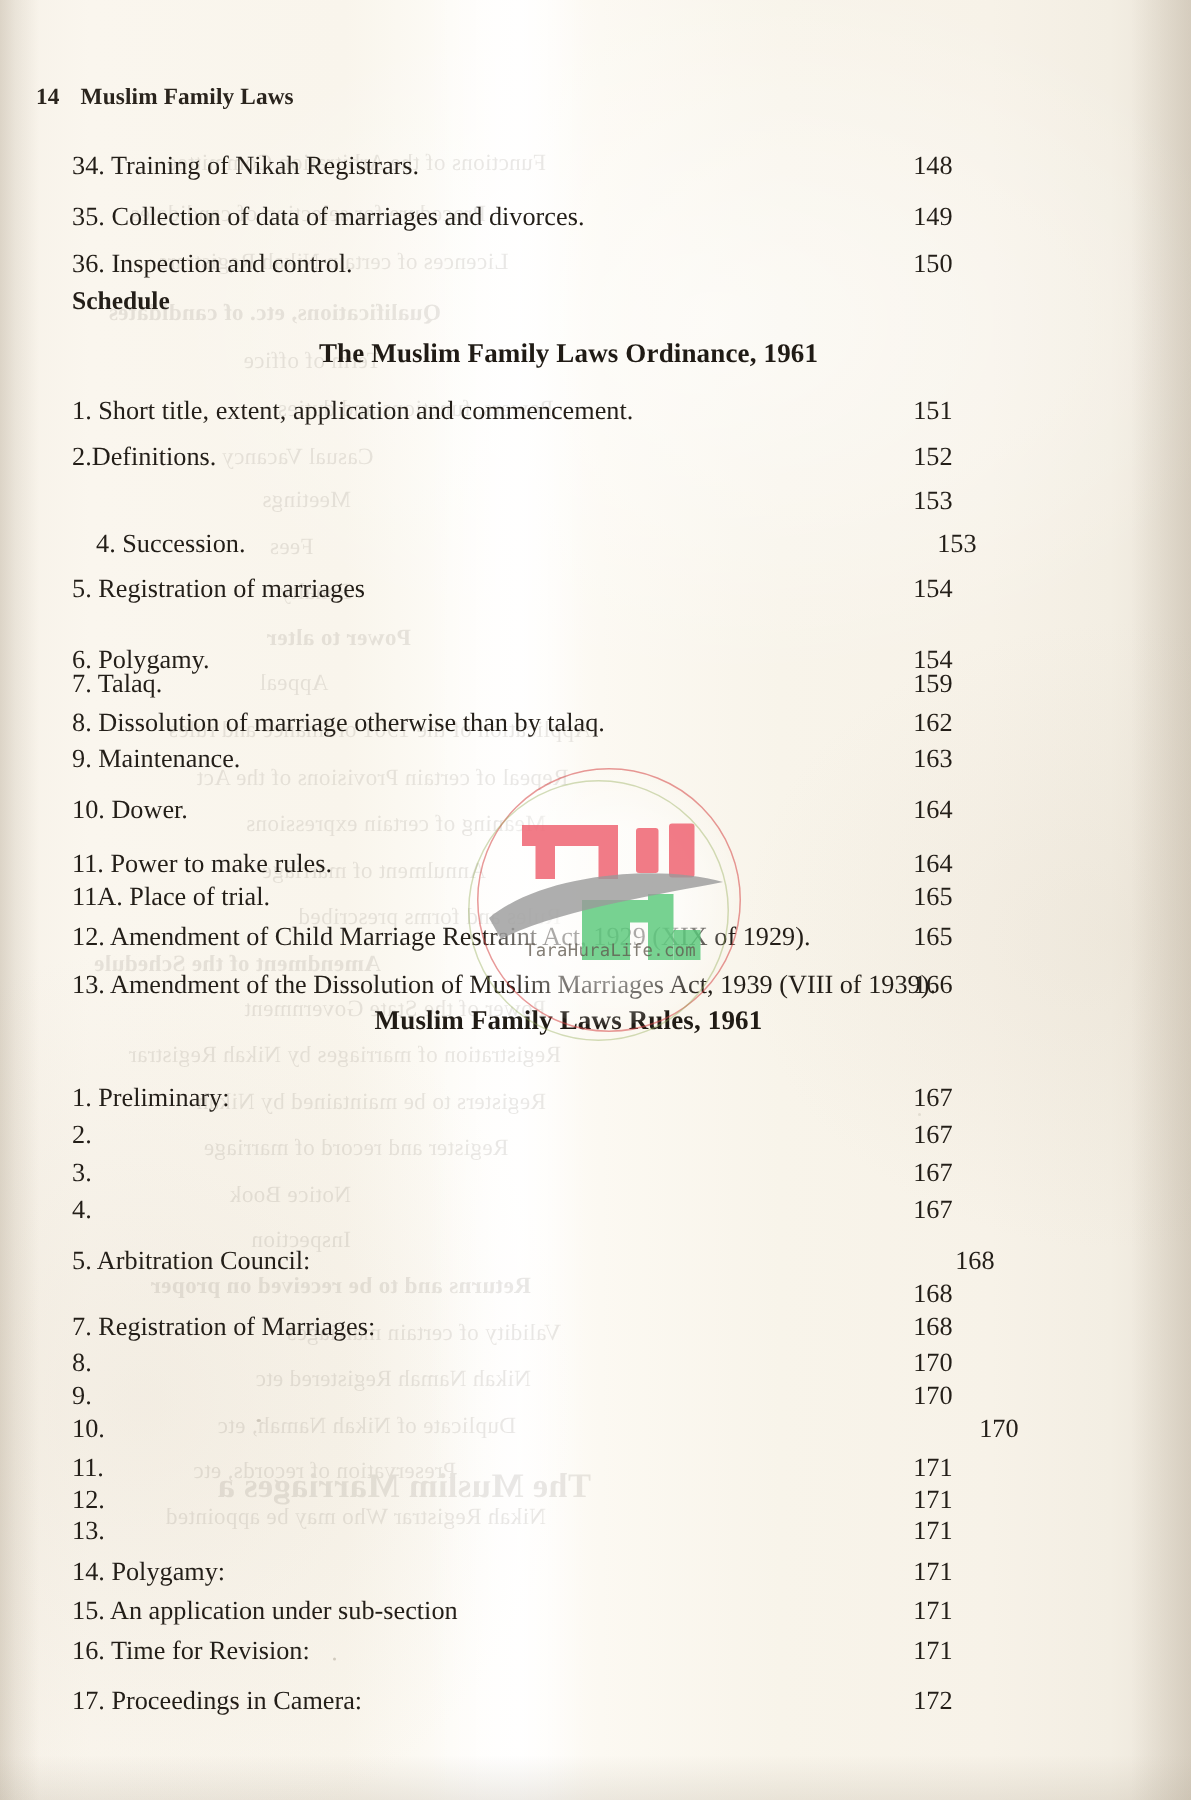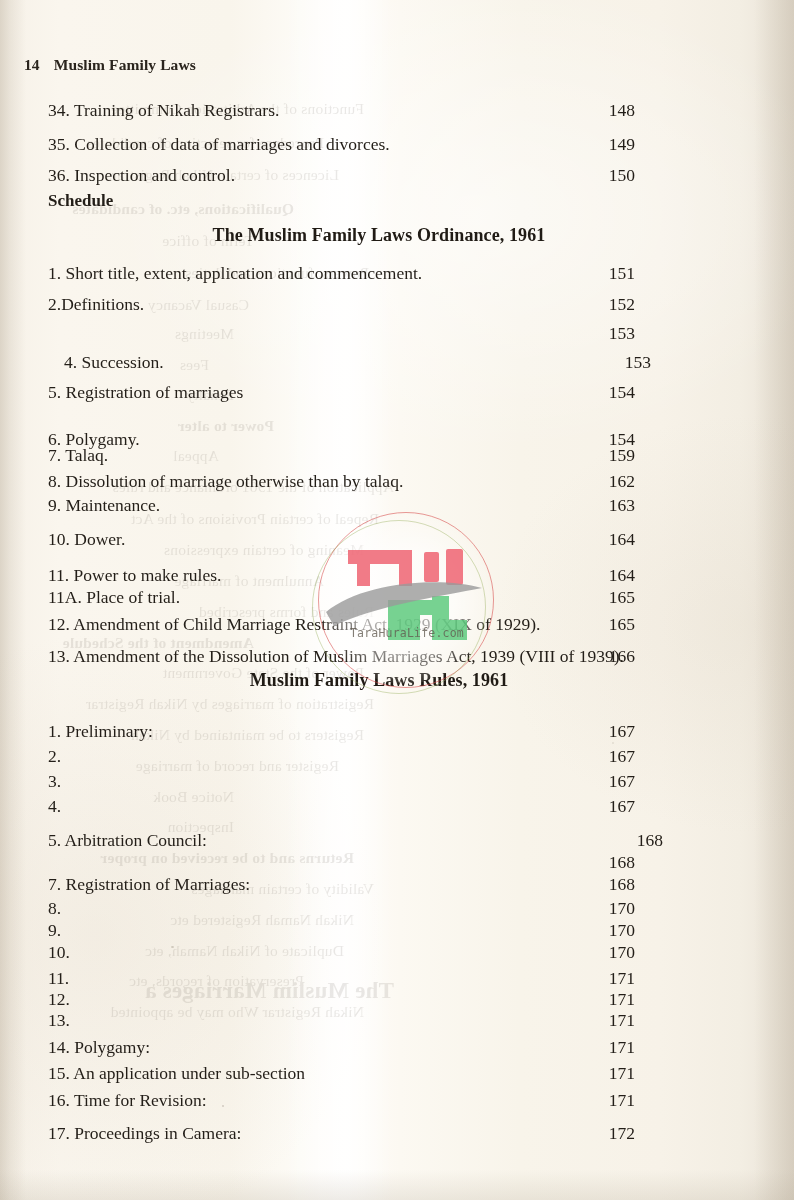--- a/index.html
+++ b/index.html
@@ -357,21 +357,21 @@
           <div class="toc-page">168</div>
         </div>
         <div class="toc-row" style="top: 897px;">
           <div class="toc-label">8.</div>
           <div class="toc-page">170</div>
         </div>
         <div class="toc-row" style="top: 919px;">
           <div class="toc-label">9.</div>
           <div class="toc-page">170</div>
         </div>
-        <div class="toc-row" style="top: 941px;">
+        <div class="toc-row" style="top: 941px; padding-left: 44px;">
           <div class="toc-label">10.</div>
           <div class="toc-page">170</div>
         </div>
         <div class="toc-row" style="top: 967px;">
           <div class="toc-label">11.</div>
           <div class="toc-page">171</div>
         </div>
         <div class="toc-row" style="top: 988px;">
           <div class="toc-label">12.</div>
           <div class="toc-page">171</div>

